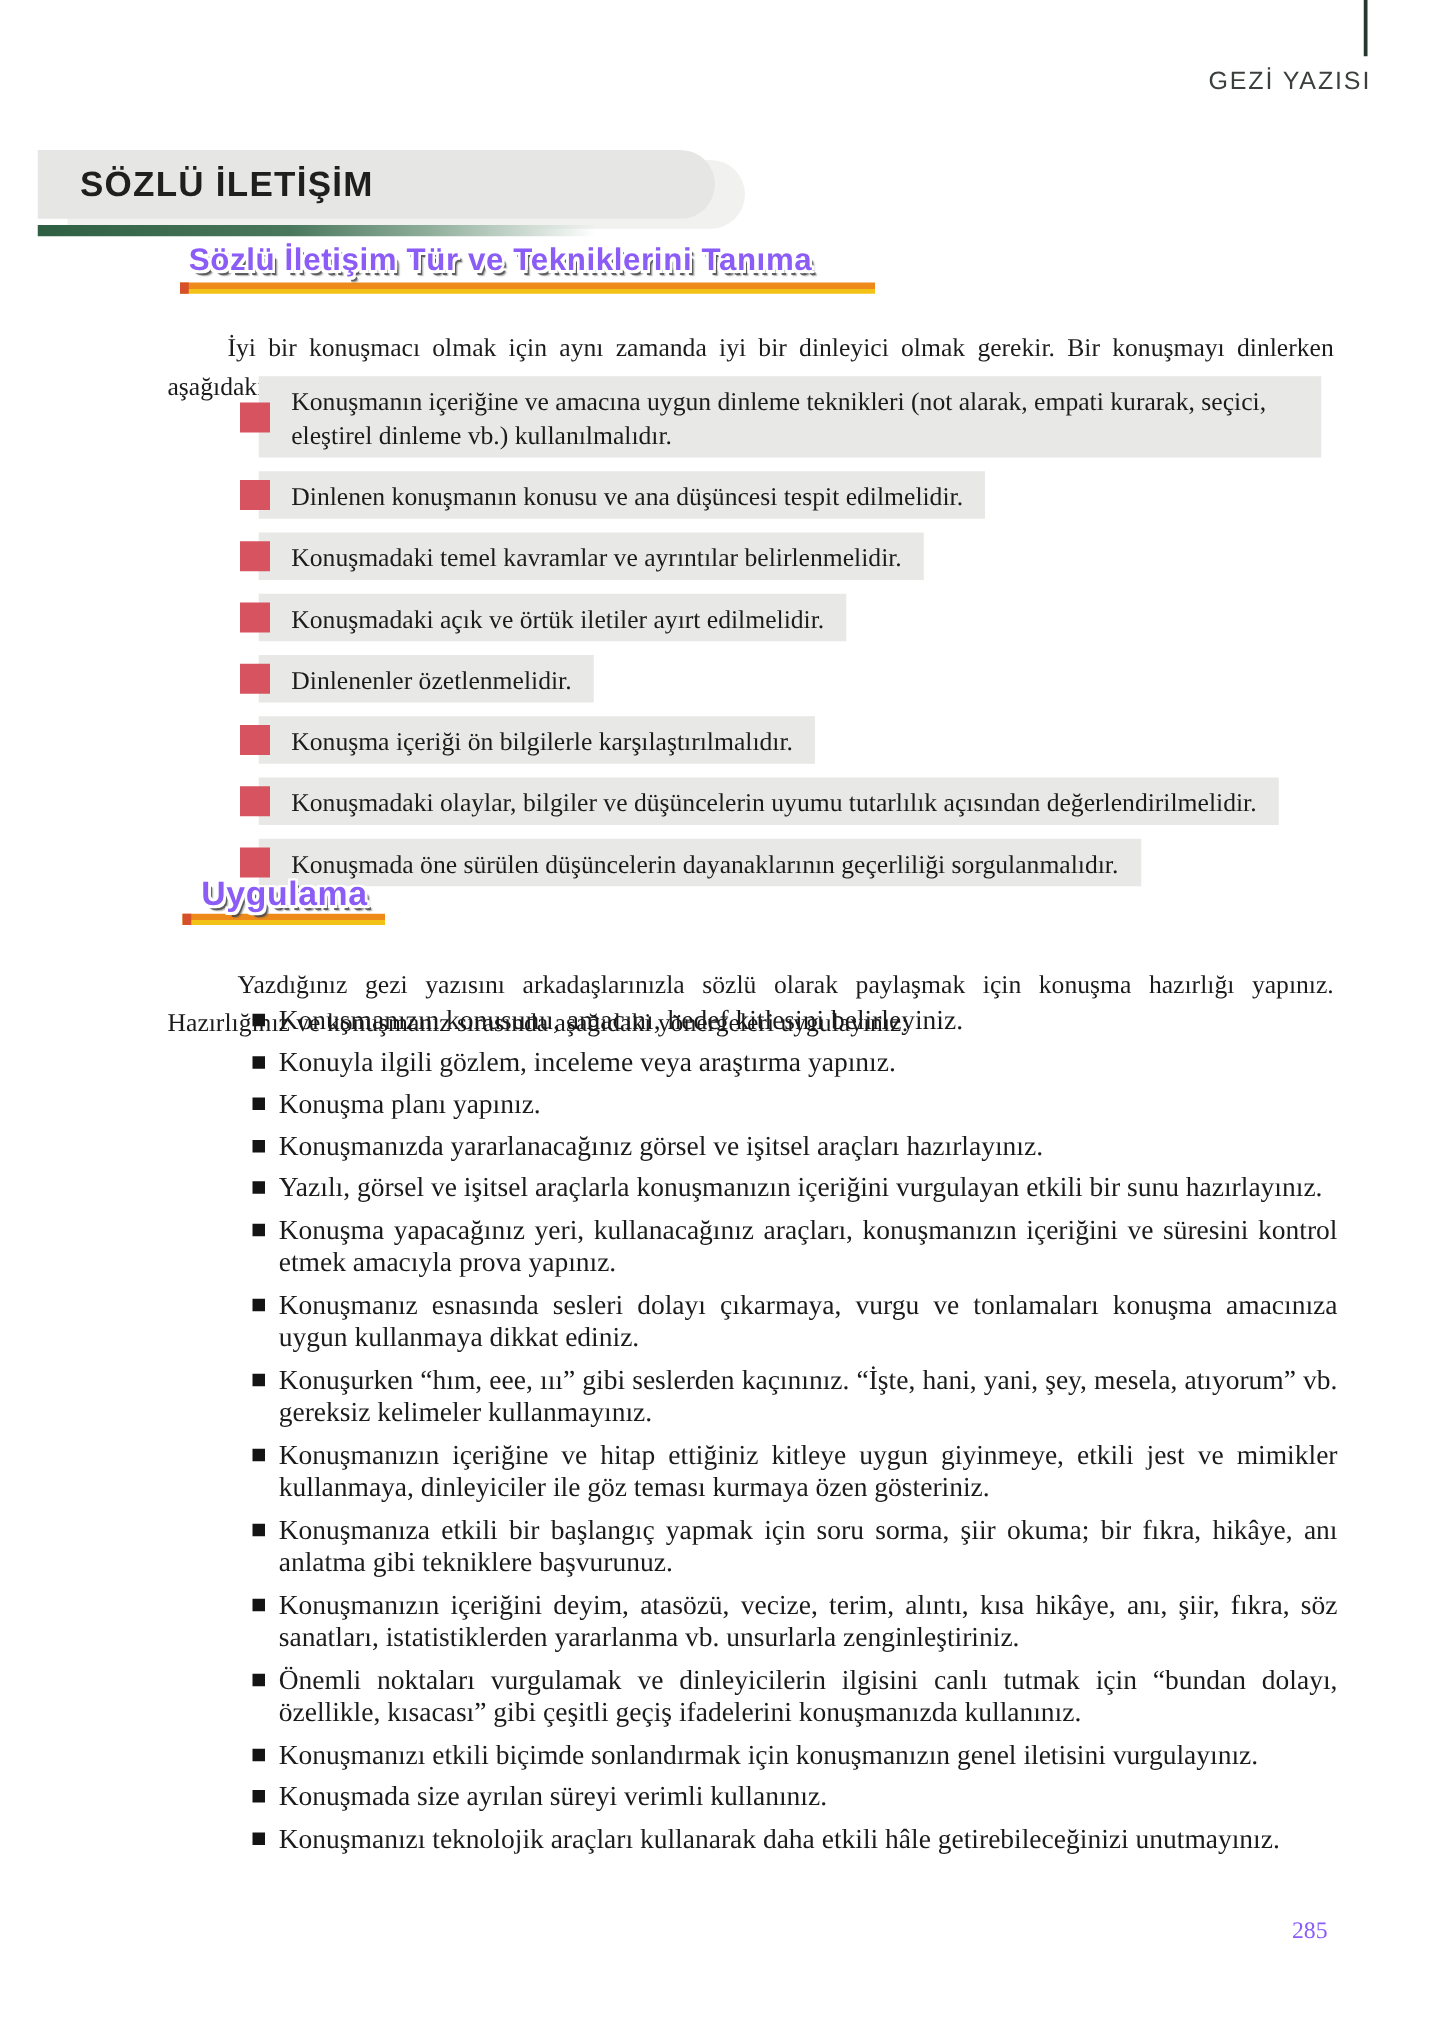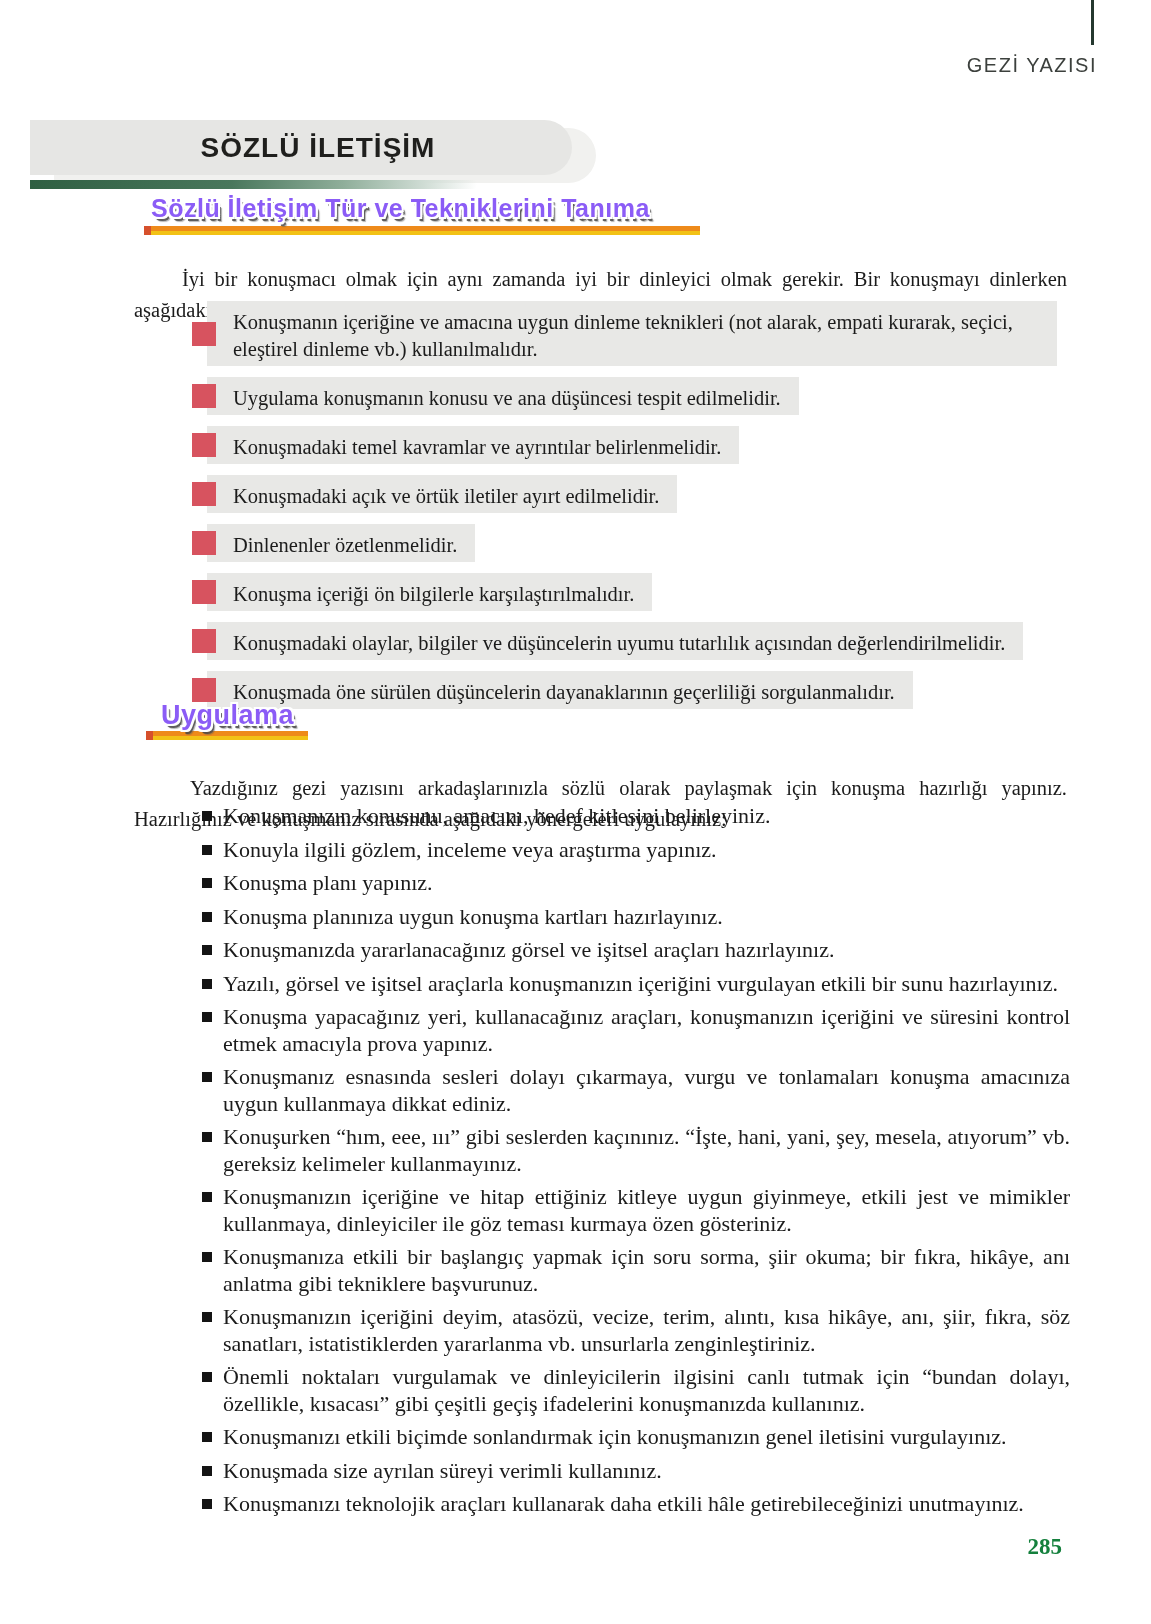--- a/index.html
+++ b/index.html
@@ -9,21 +9,21 @@
   
   .top-line{position:absolute;left:1061px;top:0;width:3px;height:45px;background:#24382e;}
   .kicker{position:absolute;top:54px;right:84px;font-family:"Liberation Sans",sans-serif;
           font-size:20px;letter-spacing:1.5px;color:#3c403d;}
 
   
   .banner{position:absolute;top:120px;left:0;width:542px;height:55px;background:#e6e6e4;
           border-radius:0 30px 30px 0;z-index:2;}
   .banner-echo{position:absolute;top:128px;left:24px;width:542px;height:55px;background:#f1f1ef;
           border-radius:0 30px 30px 0;z-index:1;}
-  .banner-title{display:block;text-align:center;padding-left:34px;line-height:55px;
+  .banner-title{display:block;text-align:left;padding-left:34px;line-height:55px;
           font-family:"Liberation Sans",sans-serif;font-weight:bold;font-size:28px;
           letter-spacing:1px;color:#1f1f1d;}
 
   
   .green-bar{position:absolute;top:180px;left:0;width:447px;height:9px;border-radius:0 5px 5px 0;z-index:3;
           background:linear-gradient(to right,#2f5f42 0%,#49775c 45%,#8fae9a 70%,#cfdcd4 88%,rgba(255,255,255,0) 100%);}
 
   
   .fancy-head{position:absolute;font-family:"Liberation Sans",sans-serif;font-weight:bold;
           color:#8b5cf6;letter-spacing:.5px;white-space:nowrap;z-index:4;
@@ -51,21 +51,21 @@
   .gbox{display:block;width:fit-content;margin-left:15px;box-sizing:border-box;background:#e8e8e6;
         padding:8px 18px 3px 26px;font-size:20.5px;line-height:27px;}
   .gitem.two-line .gbox{max-width:850px;}
 
   
   .plist{position:absolute;top:803px;left:104px;width:936px;}
   .pitem{position:relative;padding-left:89px;margin-bottom:7px;font-size:22px;
          line-height:26.5px;text-align:justify;font-family:Liberation Serif, serif;}
   .psquare{position:absolute;left:68px;top:8px;width:10px;height:10px;background:#141414;}
 
-  .pagenum{position:absolute;top:1534px;right:119px;font-size:23px;color:#15803d;font-weight:bold;}
+  .pagenum{position:absolute;top:1534px;right:119px;font-size:19px;color:#8b5cf6;}
 </style>
 </head>
 <body>
 
 <div class="page">
 
   <div class="top-line"></div>
   <div class="kicker">GEZİ YAZISI</div>
 
   <div class="banner-echo"></div>
@@ -79,21 +79,21 @@
 
   <p class="para intro1">İyi bir konuşmacı olmak için aynı zamanda iyi bir dinleyici olmak gerekir. Bir konuşmayı dinlerken aşağıdaki unsurlar göz önünde bulundurulmalıdır:</p>
 
   <div class="glist">
     <div class="gitem two-line">
       <span class="gsquare"></span>
       <div class="gbox">Konuşmanın içeriğine ve amacına uygun dinleme teknikleri (not alarak, empati kurarak, seçici, eleştirel dinleme vb.) kullanılmalıdır.</div>
     </div>
     <div class="gitem">
       <span class="gsquare"></span>
-      <div class="gbox">Uygulama konuşmanın konusu ve ana düşüncesi tespit edilmelidir.</div>
+      <div class="gbox">Dinlenen konuşmanın konusu ve ana düşüncesi tespit edilmelidir.</div>
     </div>
     <div class="gitem">
       <span class="gsquare"></span>
       <div class="gbox">Konuşmadaki temel kavramlar ve ayrıntılar belirlenmelidir.</div>
     </div>
     <div class="gitem">
       <span class="gsquare"></span>
       <div class="gbox">Konuşmadaki açık ve örtük iletiler ayırt edilmelidir.</div>
     </div>
     <div class="gitem">
@@ -124,24 +124,20 @@
       <span class="psquare"></span>
       <span>Konuşmanızın konusunu, amacını, hedef kitlesini belirleyiniz.</span>
     </div>
     <div class="pitem">
       <span class="psquare"></span>
       <span>Konuyla ilgili gözlem, inceleme veya araştırma yapınız.</span>
     </div>
     <div class="pitem">
       <span class="psquare"></span>
       <span>Konuşma planı yapınız.</span>
-    </div>
-    <div class="pitem">
-      <span class="psquare"></span>
-      <span>Konuşma planınıza uygun konuşma kartları hazırlayınız.</span>
     </div>
     <div class="pitem">
       <span class="psquare"></span>
       <span>Konuşmanızda yararlanacağınız görsel ve işitsel araçları hazırlayınız.</span>
     </div>
     <div class="pitem">
       <span class="psquare"></span>
       <span>Yazılı, görsel ve işitsel araçlarla konuşmanızın içeriğini vurgulayan etkili bir sunu hazırlayınız.</span>
     </div>
     <div class="pitem">

